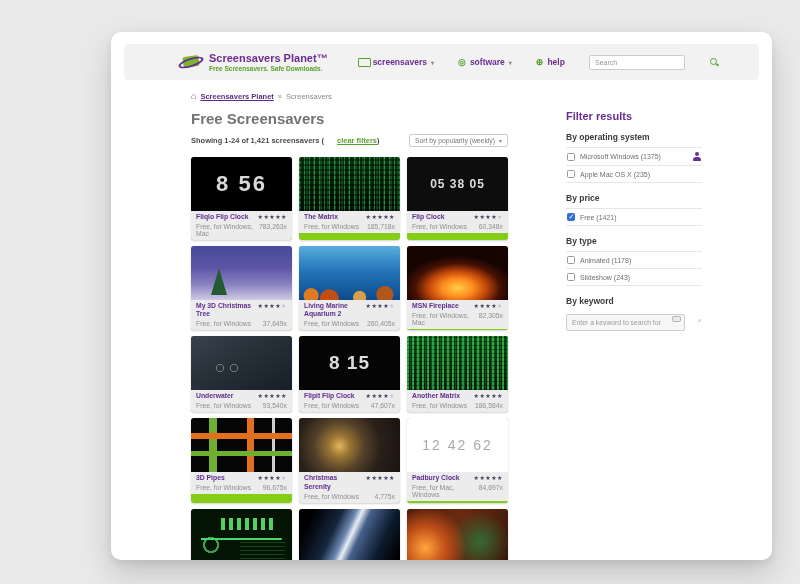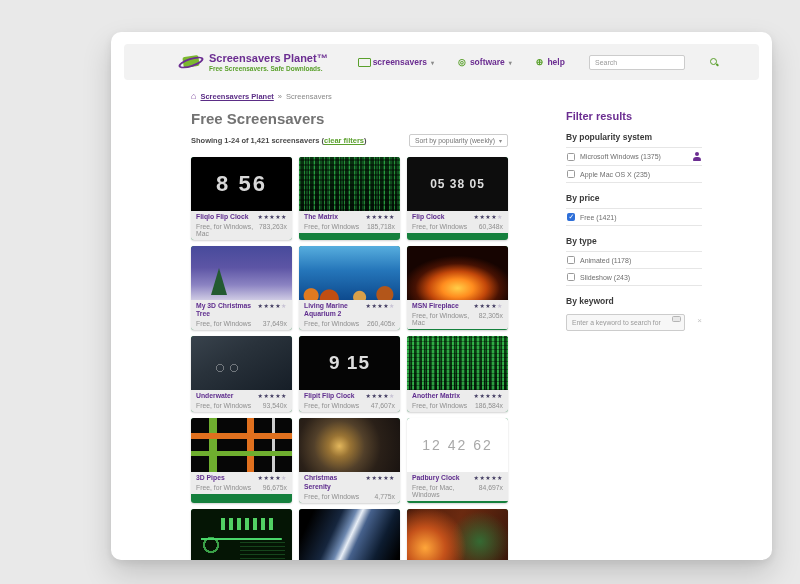--- a/index.html
+++ b/index.html
@@ -49,27 +49,27 @@
   .bc-link{color:#5b2d86;font-weight:bold;text-decoration:underline;cursor:pointer;}
 
   
   .main{display:flex;justify-content:space-between;padding:0 70px 0 80px;}
   .content-left{width:317px;}
   .sidebar{width:136px;}
 
   .page-title{font-size:15px;font-weight:bold;color:#737373;margin:9px 0 7px;}
   .showing-row{display:flex;justify-content:space-between;align-items:center;margin-bottom:10px;}
   .showing-text{font-size:7.5px;font-weight:bold;color:#4a4a4a;}
-  .clear-link{color:#5aa02c;text-decoration:underline;cursor:pointer;}
+  .clear-link{color:#5aa02c;text-decoration:underline;cursor:pointer;padding-left:13px;}
   .sort-select{display:flex;align-items:center;gap:4px;border:1px solid #ccc;background:#fff;
     border-radius:2px;padding:2px 5px;font-size:6.8px;color:#777;cursor:pointer;}
 
   
   .grid{display:grid;grid-template-columns:repeat(3,101px);gap:6px 7px;}
-  .card{border-radius:3px;overflow:hidden;background:#15803d;
+  .card{border-radius:3px;overflow:hidden;background:#84cc16;
     box-shadow:0 1px 2px rgba(0,0,0,.18);cursor:pointer;}
   .thumb{height:54px;display:flex;align-items:center;justify-content:center;
     color:#ddd;font-weight:bold;}
   .foot{padding:2px 5px 3px;background:#ececec;}
   .frow{display:flex;justify-content:space-between;align-items:flex-start;gap:3px;}
   .ctitle{font-size:6.8px;font-weight:bold;color:#5f2d8e;line-height:1.25;}
   .stars{font-size:6px;letter-spacing:.5px;color:#453f63;white-space:nowrap;flex:0 0 auto;}
   .star.dim{color:#c7c2d4;}
   .mrow{display:flex;justify-content:space-between;font-size:6.8px;color:#8f8f8f;margin-top:1.5px;}
 
@@ -301,21 +301,21 @@
                 <span class="stars"><span class="star">★</span><span class="star">★</span><span class="star">★</span><span class="star">★</span><span class="star">★</span></span>
               </div>
               <div class="mrow">
                 <span>Free, for Windows</span>
                 <span>93,540x</span>
               </div>
             </div>
           </div>
           <div class="card">
             <div class="thumb t-flipit">
-              <span>9 15</span>
+              <span>8 15</span>
             </div>
             <div class="foot">
               <div class="frow">
                 <span class="ctitle">Flipit Flip Clock</span>
                 <span class="stars"><span class="star">★</span><span class="star">★</span><span class="star">★</span><span class="star">★</span><span class="star dim">★</span></span>
               </div>
               <div class="mrow">
                 <span>Free, for Windows</span>
                 <span>47,607x</span>
               </div>
@@ -383,21 +383,21 @@
           </div>
           <div class="card">
             <div class="thumb t-nightxmas"></div>
           </div>
         </div>
     </div>
 
     <aside class="sidebar">
       <div class="filter-title">Filter results</div>
       <div>
-          <div class="fheading">By popularity system</div>
+          <div class="fheading">By operating system</div>
           <div class="fopts">
             <label class="fopt">
               <input type="checkbox" class="cbox" style="">
               <span class="lbl">Microsoft Windows (1375)</span>
               <span class="user-icon"></span>
             </label>
             <label class="fopt">
               <input type="checkbox" class="cbox" style="">
               <span class="lbl">Apple Mac OS X (235)</span>
             </label>

